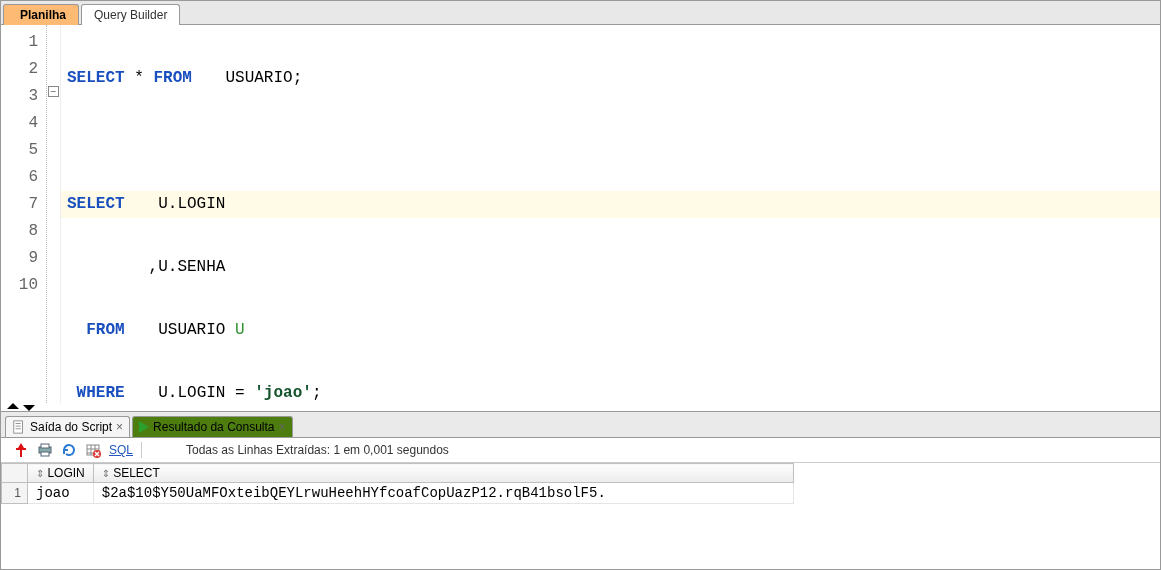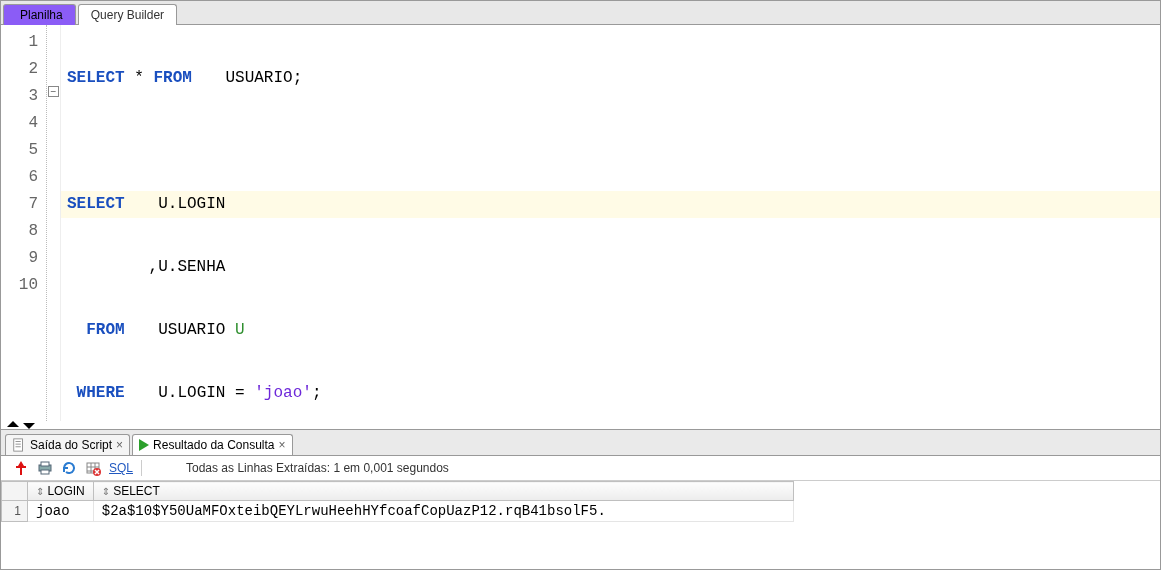--- a/index.html
+++ b/index.html
@@ -29,22 +29,22 @@
     border: 1px solid #999;
     border-bottom: none;
     background: #f5f5f5;
     margin-right: 2px;
     border-radius: 3px 3px 0 0;
     position: relative;
     top: 1px;
     cursor: pointer;
   }
   .top-tab.active {
-    background: #8b5cf6;
-    font-weight: normal;
+    background: #fdba74;
+    font-weight: bold;
     padding-left: 16px;
   }
   .top-tab:not(.active) {
     background: #ffffff;
     color: #333;
   }
 
   
   .editor {
     display: flex;
@@ -88,21 +88,21 @@
     font-family: Consolas, "Courier New", monospace;
     font-size: 16px;
     padding: 4px 6px 0 6px;
     white-space: pre;
   }
   .code .line { height: 27px; line-height: 27px; }
   .code .hl { background: #fffbe6; display: block; margin: 0 -6px; padding: 0 6px; }
   .kw  { color: #1a4fbf; font-weight: bold; }
   .id  { color: #000; padding-left: 24px; }
   .grn { color: #2f8f2f; }
-  .str { color: #6d28d9; font-weight: normal; }
+  .str { color: #14532d; font-weight: bold; }
   .op  { color: #000; }
 
   
   .splitter {
     height: 8px;
     background: #fff;
     position: relative;
   }
   .splitter::before {
     content: "";
@@ -143,21 +143,21 @@
     padding: 3px 6px;
     border: 1px solid #999;
     border-bottom: none;
     background: #f5f5f5;
     margin-right: 2px;
     border-radius: 3px 3px 0 0;
     position: relative;
     top: 1px;
     cursor: pointer;
   }
-  .btab.active { background: #ffffff; }
+  .btab.active { background: #4d7c0f; }
   .btab .close { color: #666; cursor: pointer; }
   .btab .close::before { content: "×"; }
   .doc-icon { width: 14px; height: 14px; display: inline-block; }
   .doc-icon svg { width: 14px; height: 14px; }
   .play-icon {
     width: 0; height: 0;
     border-top: 6px solid transparent;
     border-bottom: 6px solid transparent;
     border-left: 10px solid #2ca02c;
   }
@@ -243,21 +243,21 @@
     <div class="line"><span> </span><span class="kw">WHERE</span><span class="id"> U.LOGIN </span><span class="op">=</span><span class="str"> 'joao'</span><span class="op">;</span></div>
     
     
     
     
   </div>
 </div>
 
 <div class="splitter"></div>
 
-<div class="bottom" style="height:140px;">
+<div class="bottom" style="height:158px;">
   <div class="btabs">
     <div class="btab">
       <span class="doc-icon">
         <svg viewBox="0 0 16 16">
             <rect x="2" y="1" width="10" height="14" fill="#fff" stroke="#888"></rect>
             <path d="M4 4h6M4 7h6M4 10h6" stroke="#888"></path>
           </svg>
       </span>
       <span>Saída do Script</span>
       <span class="close"></span>

